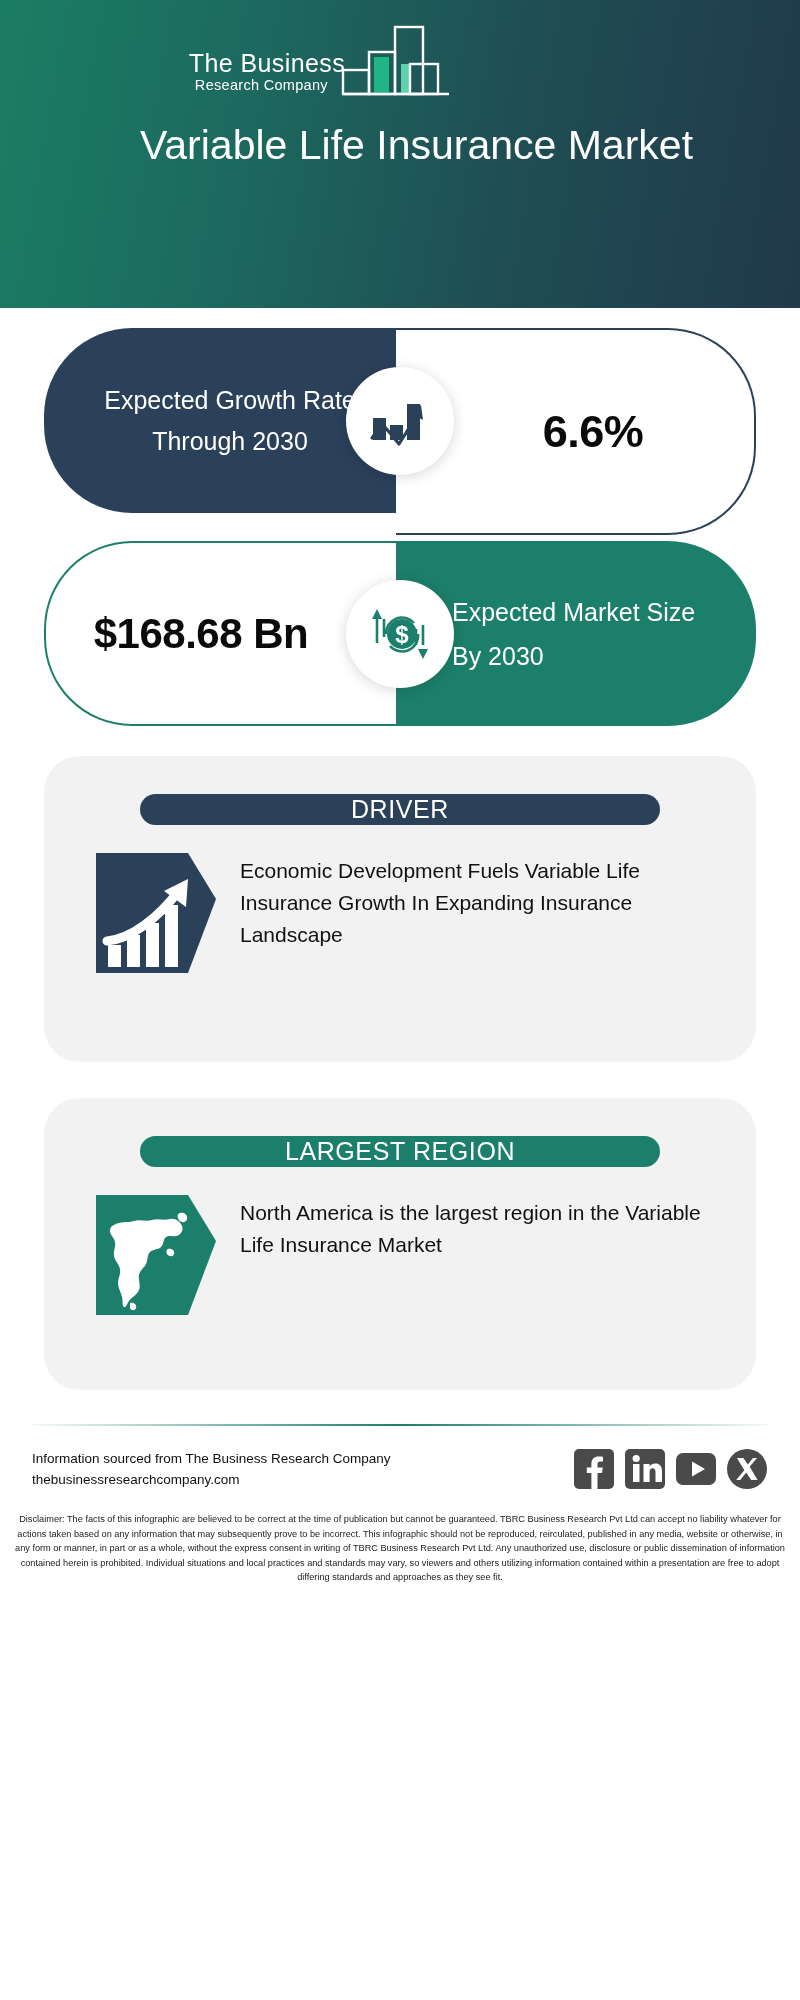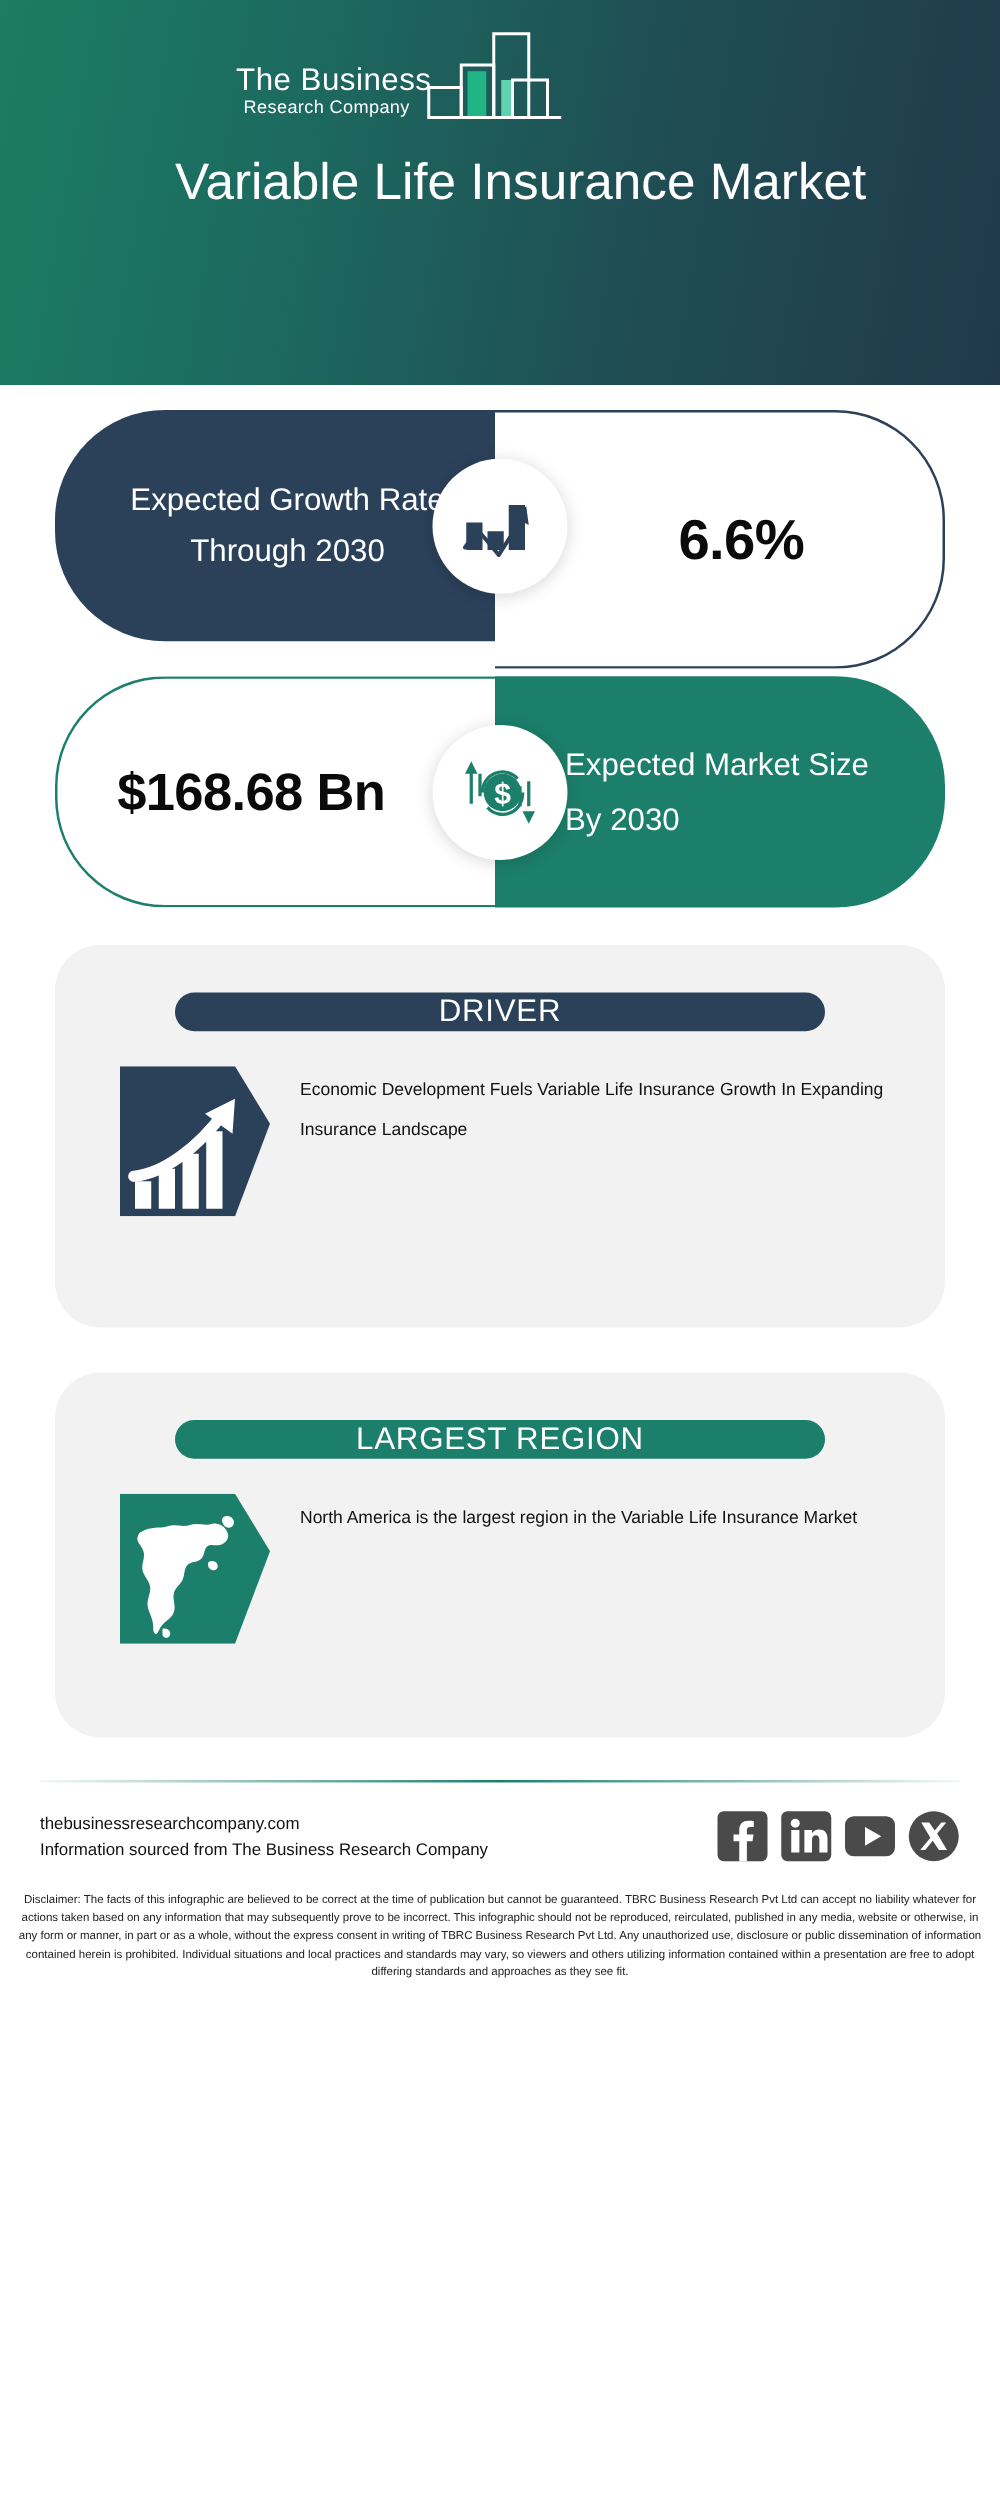--- a/index.html
+++ b/index.html
@@ -197,21 +197,21 @@
     padding: 28px 40px 0 52px;
     gap: 24px;
   }
   .pent {
     flex: 0 0 auto;
     width: 120px;
     height: 120px;
     position: relative;
   }
   .panel-text {
-    font-size: 14px;
+    font-size: 21px;
     line-height: 32px;
     color: #111111;
     padding-top: 2px;
   }
 
   
   .divider {
     width: 736px;
     height: 2px;
     margin: 34px auto 0 auto;
@@ -349,22 +349,22 @@
       </svg>
     </div>
     <div class="panel-text">North America is the largest region in the Variable Life Insurance Market</div>
   </div>
 </div>
 
 <div class="divider"></div>
 
 <div class="footer-row">
   <div class="footer-source">
+    <div>Information sourced from The Business Research Company</div>
     <div>thebusinessresearchcompany.com</div>
-    <div>Information sourced from The Business Research Company</div>
   </div>
   <div class="social-row">
     <div class="social-ic">
       <svg width="42" height="42" viewBox="0 0 42 42">
         <rect x="1" y="1" width="40" height="40" rx="5" fill="#4a4a4a"></rect>
         <path d="M24.5 41 V25 H29 L29.8 19.5 H24.5 V16.2 C24.5 14.6 25 13.6 27.3 13.6 H30 V8.7 C29.4 8.6 27.6 8.5 25.6 8.5 C21.3 8.5 18.4 11.1 18.4 15.7 V19.5 H13.8 V25 H18.4 V41 Z" fill="#ffffff"></path>
       </svg>
     </div>
     <div class="social-ic">
       <svg width="42" height="42" viewBox="0 0 42 42">

